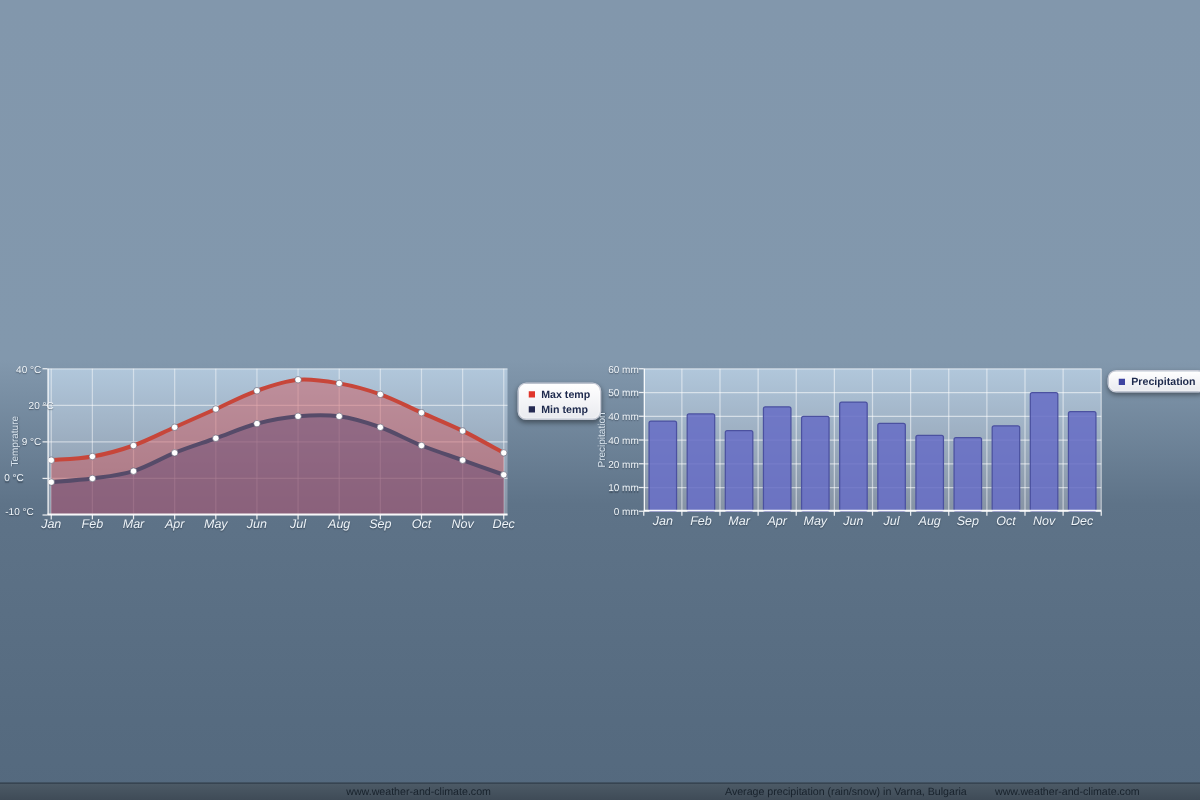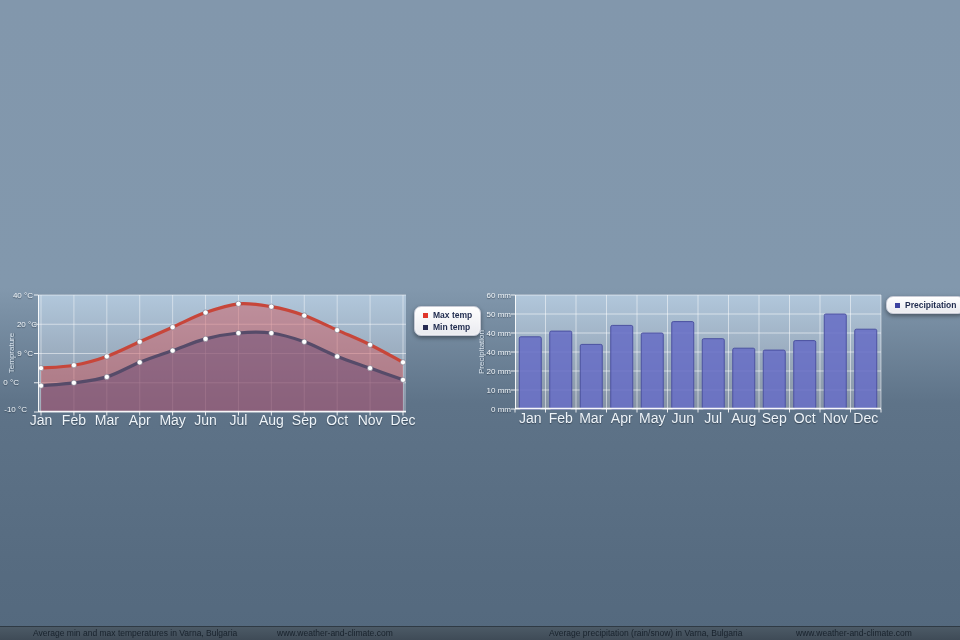--- a/index.html
+++ b/index.html
@@ -9,22 +9,22 @@
     font-family:"Liberation Sans",sans-serif;
   }
   .plot{position:absolute}
   .plot svg{overflow:visible;display:block}
   .tick-label{
     position:absolute;font-size:8px;color:#f1f6fa;line-height:9px;
     text-shadow:0 1px 1px rgba(10,20,30,.45);white-space:nowrap;
   }
   .tick-label.right{text-align:right}
   .month-label{
-    position:absolute;font-size:14px;color:#eef4f9;width:32px;text-align:center;
-    text-shadow:0 1px 1px rgba(10,20,30,.45);line-height:10px;
+    position:absolute;font-size:10px;color:#eef4f9;width:32px;text-align:center;
+    text-shadow:0 1px 1px rgba(10,20,30,.45);line-height:10px;font-style:italic;
   }
   .vlabel{
     position:absolute;width:80px;height:12px;text-align:center;font-size:8px;
     color:#d9e4ee;transform:rotate(-90deg);text-shadow:0 1px 1px rgba(10,20,30,.4);
     line-height:12px;
   }
   .legend{
     position:absolute;
     background:linear-gradient(180deg,#ffffff 0%,#e9eaef 100%);
     border:1px solid #c7cad5;border-radius:7px;
@@ -115,21 +115,21 @@
         <line x1="200.45454545454544" y1="117" x2="200.45454545454544" y2="120.5" stroke="#fff" stroke-opacity="0.85" stroke-width="1"></line>
         <line x1="233.36363636363635" y1="117" x2="233.36363636363635" y2="120.5" stroke="#fff" stroke-opacity="0.85" stroke-width="1"></line>
         <line x1="266.27272727272725" y1="117" x2="266.27272727272725" y2="120.5" stroke="#fff" stroke-opacity="0.85" stroke-width="1"></line>
         <line x1="299.18181818181813" y1="117" x2="299.18181818181813" y2="120.5" stroke="#fff" stroke-opacity="0.85" stroke-width="1"></line>
         <line x1="332.09090909090907" y1="117" x2="332.09090909090907" y2="120.5" stroke="#fff" stroke-opacity="0.85" stroke-width="1"></line>
         <line x1="365" y1="117" x2="365" y2="120.5" stroke="#fff" stroke-opacity="0.85" stroke-width="1"></line>
       </svg>
     </div>
   <div id="yticks1">
       <div class="tick-label right" style="left:0;width:33px;top:290.5px">40 °C</div>
-      <div class="tick-label right" style="left:4px;width:33px;top:319.75px">20 °C</div>
+      <div class="tick-label right" style="left:10px;width:33px;top:319.75px">20 °C</div>
       <div class="tick-label right" style="left:0;width:33px;top:349px">9 °C</div>
       <div class="tick-label right" style="left:0;width:19px;top:378.25px">0 °C</div>
       <div class="tick-label right" style="left:0;width:27px;top:405px">-10 °C</div>
     </div>
   <div id="xticks1">
       <div class="month-label" style="left:25px;top:415px">Jan</div>
       <div class="month-label" style="left:57.90909090909091px;top:415px">Feb</div>
       <div class="month-label" style="left:90.81818181818181px;top:415px">Mar</div>
       <div class="month-label" style="left:123.72727272727272px;top:415px">Apr</div>
       <div class="month-label" style="left:156.63636363636363px;top:415px">May</div>
@@ -244,17 +244,16 @@
     </div>
   <div class="legend" id="legend2" style="left:886px;top:296px">
       <div class="legend-row">
         <span class="swatch" style="background: rgb(61, 67, 160);"></span>
         <span>Precipitation</span>
       </div>
     </div>
 </div>
 
 <div class="footer">
-  <span style="left:33px">Average min and max temperatures in Varna, Bulgaria</span>
   <span style="left:277px">www.weather-and-climate.com</span>
-  <span style="left:549px">Average precipitation (rain/snow) in Varna, Bulgaria</span>
+  <span style="left:580px">Average precipitation (rain/snow) in Varna, Bulgaria</span>
   <span style="left:796px">www.weather-and-climate.com</span>
 </div>
 
 </body></html>

